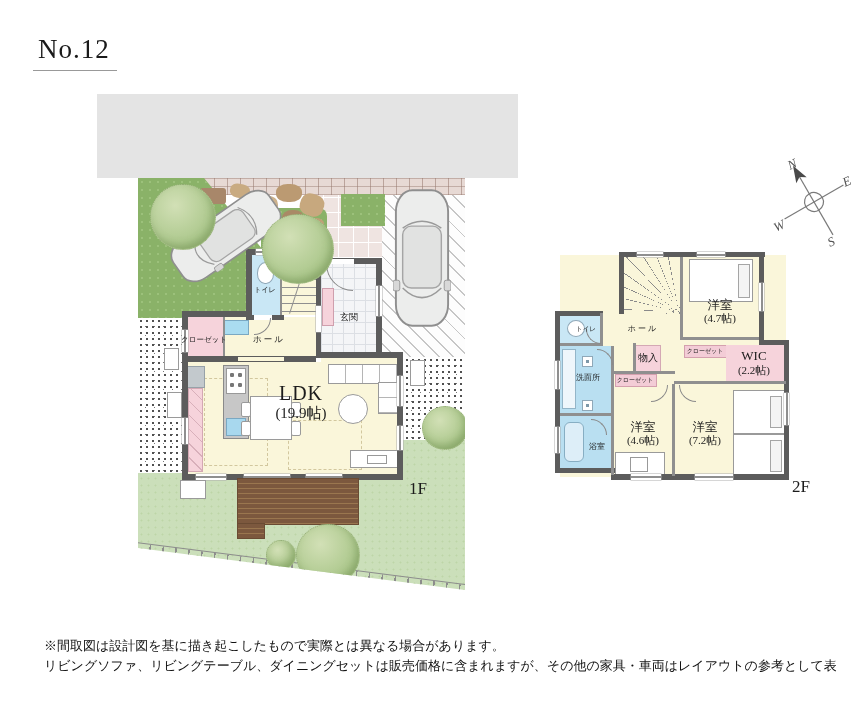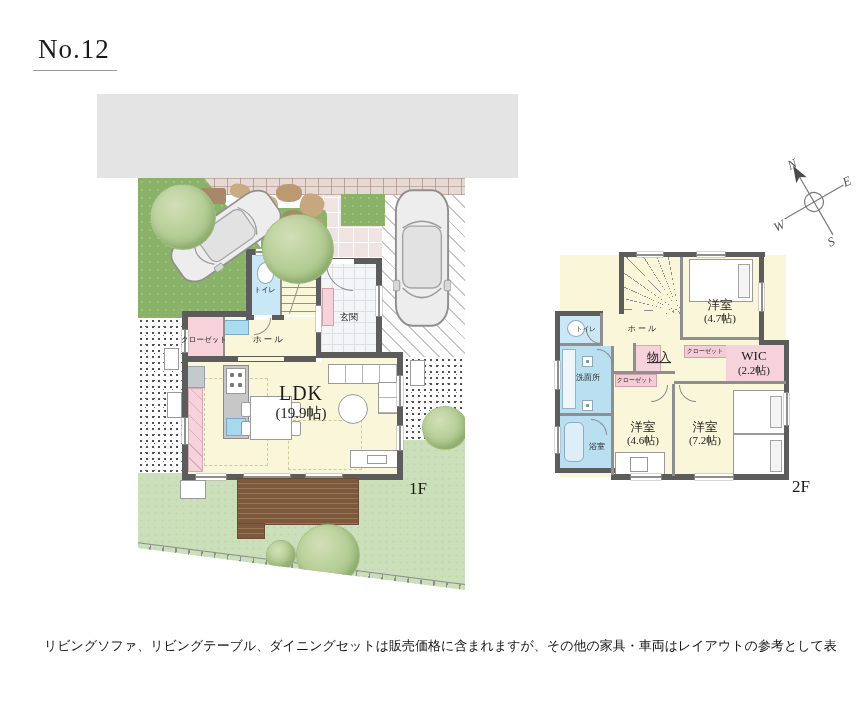--- a/index.html
+++ b/index.html
@@ -273,37 +273,38 @@
     <div class="lbl" style="left:88px;top:189px;font-size:12.5px;">
       <span>洋室</span>
       <span style="display:block;font-size:11px;">(4.6帖)</span>
     </div>
     <div class="lbl" style="left:150px;top:189px;font-size:12.5px;">
       <span>洋室</span>
       <span style="display:block;font-size:11px;">(7.2帖)</span>
     </div>
     <div class="lbl" style="left:150px;top:106px;font-size:6px;">クローゼット</div>
     <div class="lbl" style="left:80px;top:135px;font-size:6px;">クローゼット</div>
-    <div class="lbl" style="left:104px;top:113px;font-size:12px;text-decoration:underline;">物入</div>
+    <div class="lbl" style="left:93px;top:113px;font-size:10px;">物入</div>
     <div class="lbl" style="left:88px;top:84px;font-size:8px;letter-spacing:2px;">ホール</div>
     <div class="lbl" style="left:31px;top:84px;font-size:6.5px;">トイレ</div>
     <div class="lbl" style="left:33px;top:133px;font-size:8px;">洗面所</div>
     <div class="lbl" style="left:42px;top:202px;font-size:8px;">浴室</div>
   </div>
 
   <svg class="abs" style="left:768px;top:150px;" width="92" height="100" viewBox="0 0 92 100">
     <g transform="rotate(-30 46 52)" stroke="#7a7a7a" fill="none" stroke-width="1.2">
       <line x1="46" y1="16" x2="46" y2="90"></line>
       <line x1="12" y1="52" x2="80" y2="52"></line>
       <circle cx="46" cy="52" r="9.5"></circle>
       <polygon points="46,10 40,27 46,23 52,27" fill="#4a4a4a" stroke="none"></polygon>
     </g>
     <text x="22" y="20" font-size="13" font-style="italic" fill="#555" font-family="Liberation Serif, serif" transform="rotate(-25 22 20)">N</text>
     <text x="77" y="37" font-size="13" font-style="italic" fill="#555" font-family="Liberation Serif, serif" transform="rotate(-25 77 37)">E</text>
     <text x="62" y="97" font-size="13" font-style="italic" fill="#555" font-family="Liberation Serif, serif" transform="rotate(-25 62 97)">S</text>
     <text x="8" y="82" font-size="13" font-style="italic" fill="#555" font-family="Liberation Serif, serif" transform="rotate(-25 8 82)">W</text>
   </svg>
 
   <div class="abs sans" style="left:44px;top:636px;width:810px;font-size:13px;line-height:1.55;color:#111;">
+    <div style="white-space:nowrap;">※間取図は設計図を基に描き起こしたもので実際とは異なる場合があります。</div>
     <div style="white-space:nowrap;">リビングソファ、リビングテーブル、ダイニングセットは販売価格に含まれますが、その他の家具・車両はレイアウトの参考として表</div>
   </div>
 
 </div>
 
 </body></html>

